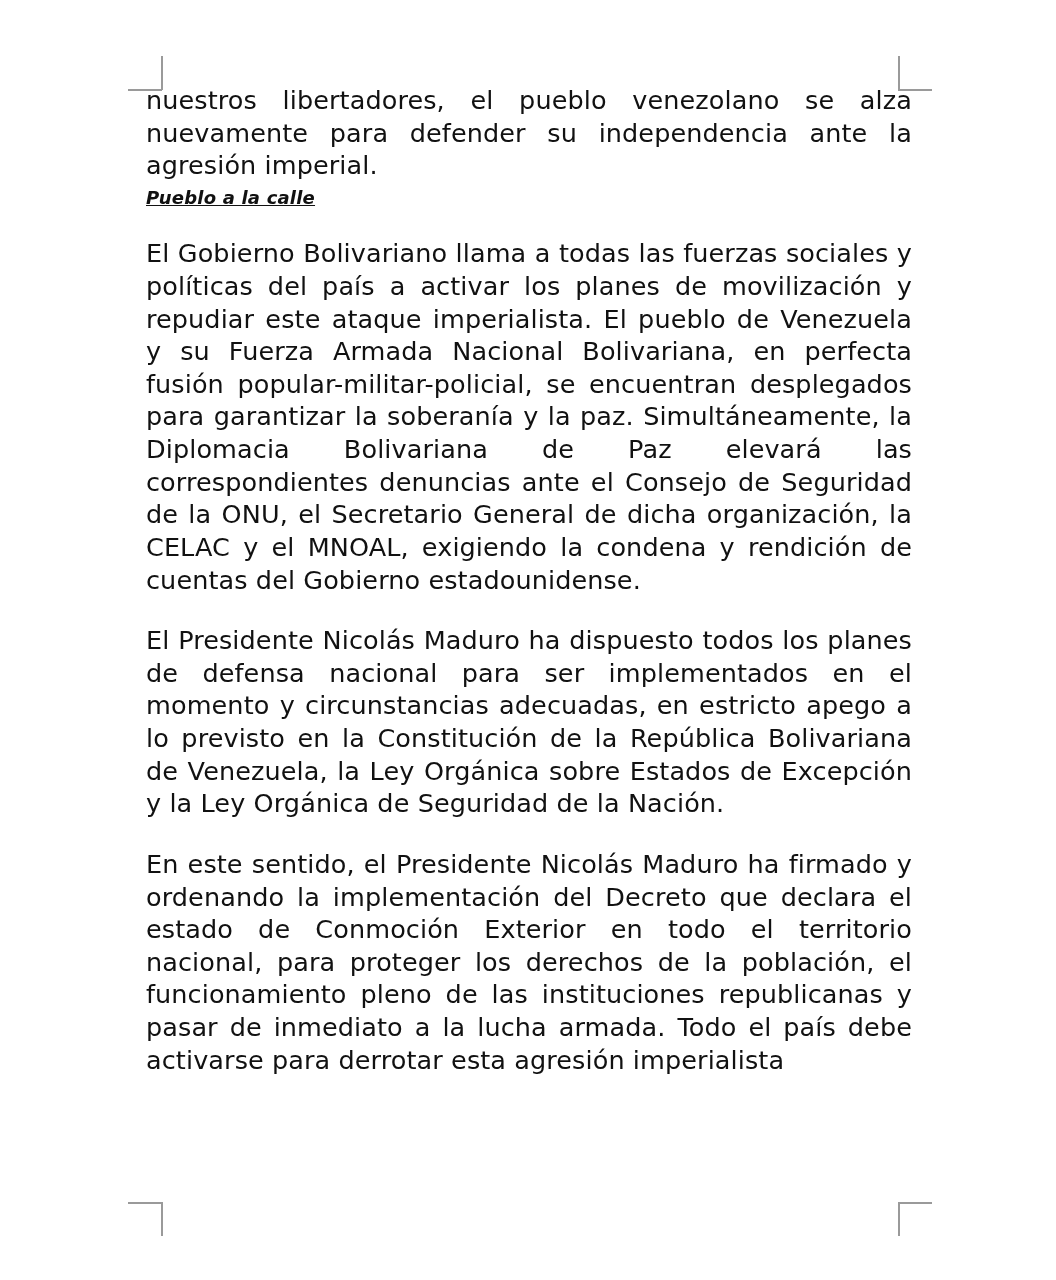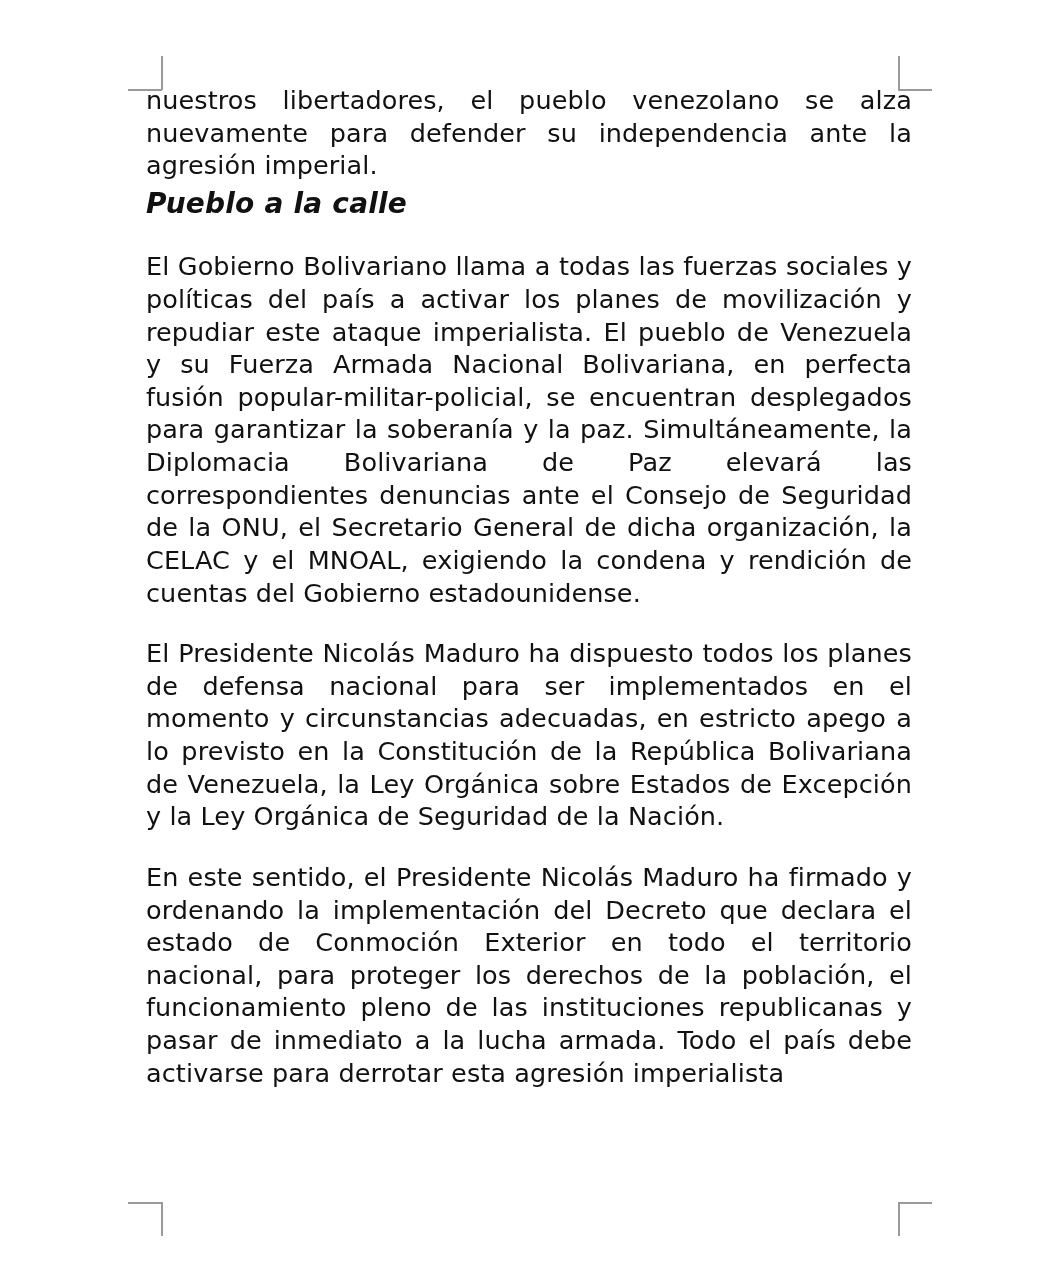--- a/index.html
+++ b/index.html
@@ -71,26 +71,27 @@
     font-weight: 400;
     color: #111111;
   }
 
   p.body-text:last-child {
     text-align: left;
   }
 
   .subhead {
     margin: 0;
-    font-size: 28px;
+    font-size: 18px;
     font-style: italic;
     font-weight: 700;
     line-height: 1.3;
     color: #111111;
     letter-spacing: 0.2px;
+    text-decoration: underline;
   }
 
   .gap {
     height: 28px;
   }
   .gap-small {
     height: 4px;
   }
 </style>
 </head>

